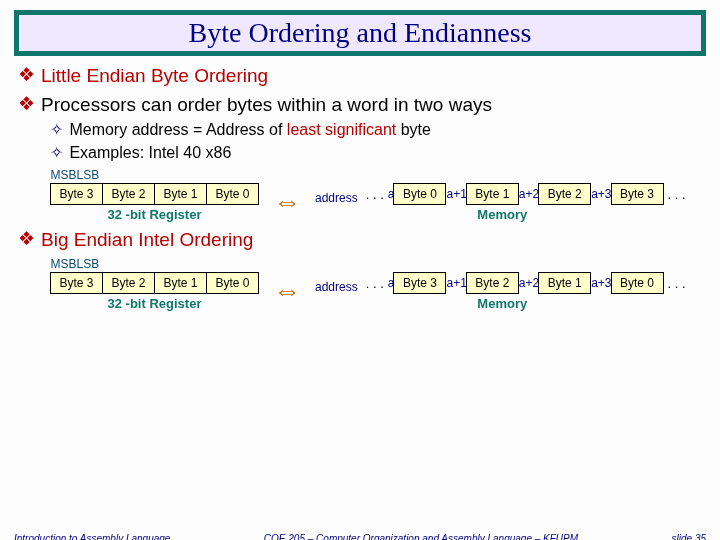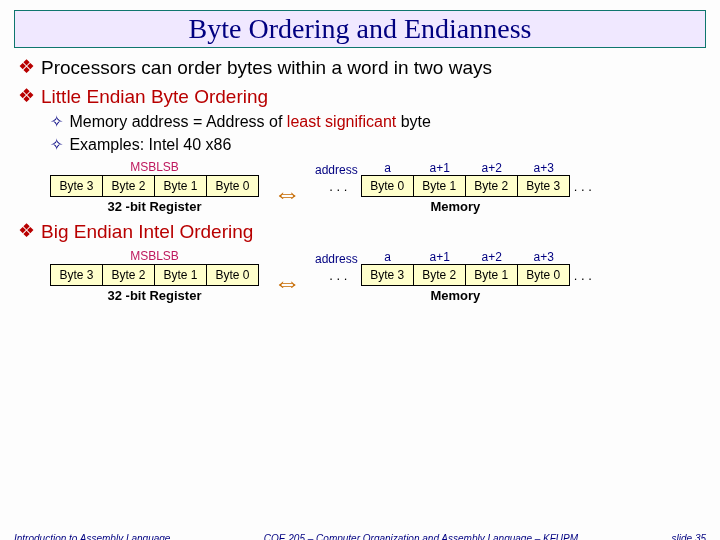--- a/index.html
+++ b/index.html
@@ -1,58 +1,58 @@
 <!DOCTYPE html>
 <html><head>
 <meta charset="utf-8">
 <style>
 html, body { margin:0; padding:0; }
 body { width:720px; height:540px; font-family:Arial,Helvetica,sans-serif; background:#fdfdfd; position:relative; overflow:hidden; }
 .slide { width:720px; height:540px; position:relative; box-sizing:border-box; }
-.title-band { margin:10px 14px 8px 14px; background:#f0e8ff; border:1px solid #0f766e; padding:2px 8px; text-align:center; }
+.title-band { margin:10px 14px 8px 14px; background:#f0e8ff; border:5px solid #0f766e; padding:2px 8px; text-align:center; }
 .title { font-family:"Comic Sans MS","Segoe Script",cursive; font-size:28px; color:#000080; }
 .content { padding:0 18px; }
 .l1 { font-size:19px; color:#000; margin:6px 0 2px 0; }
 .l1.red { color:#b80000; }
 .l1 .bul { color:#b80000; margin-right:6px; display:inline-block; transform:translateY(-1px); }
 .l2 { font-size:16px; color:#000; margin:4px 0 2px 32px; }
 .l2 .bul { color:#000080; margin-right:6px; }
 .bold { font-weight:normal; }
 .red { color:#b80000; }
 .diagram { margin:6px 0 2px 32px; display:flex; align-items:flex-end; gap:14px; }
 .regblock { display:flex; flex-direction:column; align-items:center; }
-.reglabels { display:flex; width:208px; justify-content:center; font-size:12px; color:#be185d; margin-bottom:1px; }
+.reglabels { display:flex; width:208px; justify-content:flex-start; font-size:12px; color:#0c4a6e; margin-bottom:1px; }
 .regcells { display:flex; border:1px solid #000; }
 .cell { width:51px; height:20px; line-height:20px; text-align:center; font-size:12px; border-right:1px solid #000; background:#ffffcc; }
 .cell:last-child { border-right:none; }
-.caption { font-size:13px; color:#000000; margin-top:2px; font-weight:bold; }
+.caption { font-size:13px; color:#0f766e; margin-top:2px; font-weight:bold; }
 .arrow { font-size:28px; color:#c66a00; line-height:1; transform:translateY(-6px); font-weight:bold; }
 .memblock { display:flex; flex-direction:column; align-items:center; }
 .memrow { display:flex; align-items:flex-end; }
-.memcol { display:flex; flex-direction:column; align-items:center; }
+.memcol { display:flex; align-items:center; }
 .addr { font-size:12px; color:#000080; height:14px; }
 .addr-title { font-size:12px; color:#000080; height:14px; padding-right:4px; align-self:flex-end; }
 .mcell { width:51px; height:20px; line-height:20px; text-align:center; font-size:12px; border:1px solid #000; margin-left:-1px; background:#ffffcc; }
 .dots { height:20px; line-height:20px; font-size:13px; padding:0 4px; color:#000; }
 .footer { position:absolute; bottom:6px; left:0; right:0; display:flex; justify-content:space-between; padding:0 14px; font-size:10px; font-style:italic; color:#000080; }
 .footer .mid { flex:1; text-align:center; }
 .addr-spacer { height:14px; }
 </style>
 </head>
 <body>
 
 <div class="slide">
   <div class="title-band">
     <span class="title">Byte Ordering and Endianness</span>
   </div>
 
   <div class="content">
+    <p class="l1 red"><span class="bul">❖</span><span>Little Endian Byte Ordering</span></p>
+
     <p class="l1"><span class="bul">❖</span><span>Processors can order bytes within a word in two ways</span></p>
-
-    <p class="l1 red"><span class="bul">❖</span><span>Little Endian Byte Ordering</span></p>
     <p class="l2"><span class="bul">✧</span><span>Memory address = Address of </span><span class="bold red">least significant</span><span class="bold">  byte</span></p>
     <p class="l2"><span class="bul">✧</span><span>Examples: Intel 40 x86</span></p>
 
     <div class="diagram">
       <div class="regblock">
         <div class="reglabels">
             <span>MSB</span>
             <span>LSB</span>
           </div>
         <div class="regcells">

